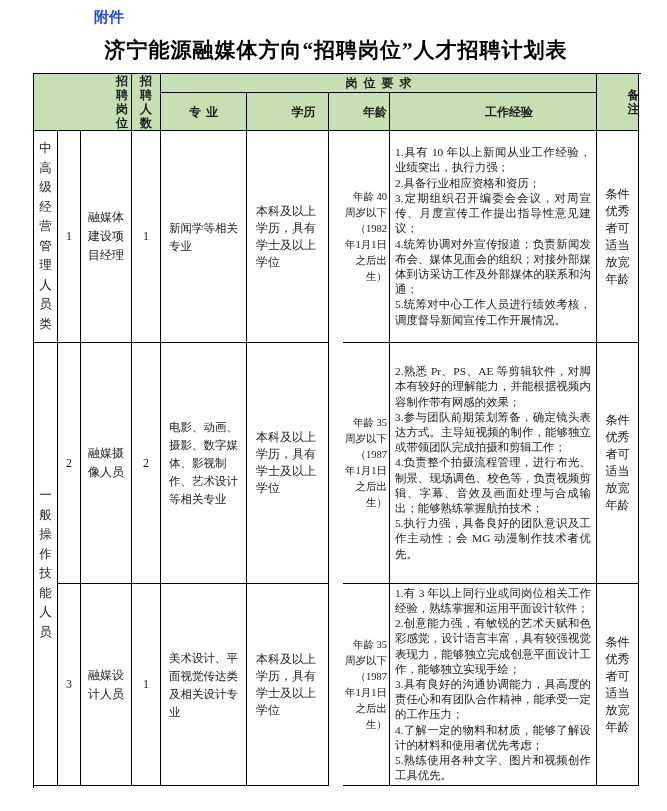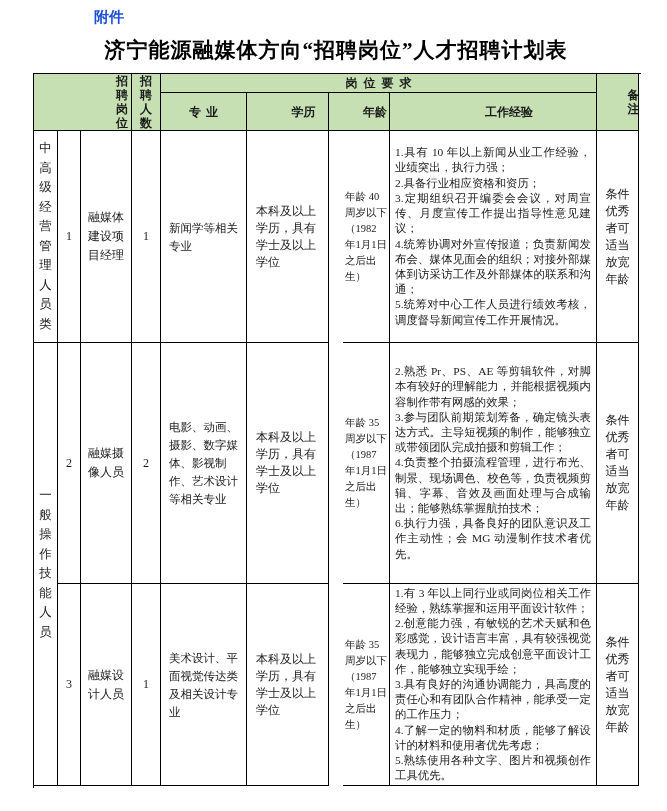--- a/index.html
+++ b/index.html
@@ -30,21 +30,21 @@
   .hc{background:#c6e0b4;font-weight:bold;text-align:center;line-height:14px;word-break:break-all;padding-left:32px;}
   .req-h{letter-spacing:6px;padding-left:6px;}
   .major-h{letter-spacing:5px;padding-left:5px;}
   .num-h{padding:0 4px;}
   .vtext{text-align:center;}
   .vtext span{display:block;width:14px;word-break:break-all;font-size:12.5px;line-height:19.5px;}
   .remark span{display:block;width:25px;word-break:break-all;font-size:12px;line-height:17px;text-align:center;}
   .pos{padding:0 7px;text-align:left;line-height:19px;word-break:break-all;}
   .major{padding:0 8px;text-align:left;font-size:11.5px;line-height:18px;word-break:break-all;}
   .degree{padding:17px 9px;text-align:left;font-size:12px;line-height:17px;word-break:break-all;}
-  .age{padding:0 2px;text-align:left;font-size:10.5px;line-height:16px;word-break:break-all;margin-left:14px;}
+  .age{padding:0 2px;text-align:right;font-size:10.5px;line-height:16px;word-break:break-all;margin-left:14px;}
   .exp{
     flex-direction:column;align-items:stretch;
     padding:3px 5px;text-align:justify;font-size:11.4px;line-height:15.2px;
   }
   .exp div{word-break:break-all;}
   .center{text-align:center;}
 </style>
 </head>
 <body>
 
@@ -91,21 +91,21 @@
   <div class="cell center" style="grid-area:4/2/5/3">2</div>
   <div class="cell pos" style="grid-area:4/3/5/4">融媒摄像人员</div>
   <div class="cell center" style="grid-area:4/4/5/5">2</div>
   <div class="cell major" style="grid-area:4/5/5/6">电影、动画、摄影、数字媒体、影视制作、艺术设计等相关专业</div>
   <div class="cell degree" style="grid-area:4/6/5/7">本科及以上学历，具有学士及以上学位</div>
   <div class="cell age" style="grid-area:4/7/5/8">年龄 35 周岁以下（1987 年1月1日之后出生）</div>
   <div class="cell exp" style="grid-area:4/8/5/9">
     <div>2.熟悉 Pr、PS、AE 等剪辑软件，对脚本有较好的理解能力，并能根据视频内容制作带有网感的效果；</div>
     <div>3.参与团队前期策划筹备，确定镜头表达方式。主导短视频的制作，能够独立或带领团队完成拍摄和剪辑工作；</div>
     <div>4.负责整个拍摄流程管理，进行布光、制景、现场调色、校色等，负责视频剪辑、字幕、音效及画面处理与合成输出；能够熟练掌握航拍技术；</div>
-    <div>6.执行力强，具备良好的团队意识及工作主动性；会 MG 动漫制作技术者优先。</div>
+    <div>5.执行力强，具备良好的团队意识及工作主动性；会 MG 动漫制作技术者优先。</div>
   </div>
   <div class="cell remark" style="grid-area:4/9/5/10">
       <span>条件优秀者可适当放宽年龄</span>
     </div>
 
   <div class="cell center" style="grid-area:5/2/6/3">3</div>
   <div class="cell pos" style="grid-area:5/3/6/4">融媒设计人员</div>
   <div class="cell center" style="grid-area:5/4/6/5">1</div>
   <div class="cell major" style="grid-area:5/5/6/6">美术设计、平面视觉传达类及相关设计专业</div>
   <div class="cell degree" style="grid-area:5/6/6/7">本科及以上学历，具有学士及以上学位</div>

